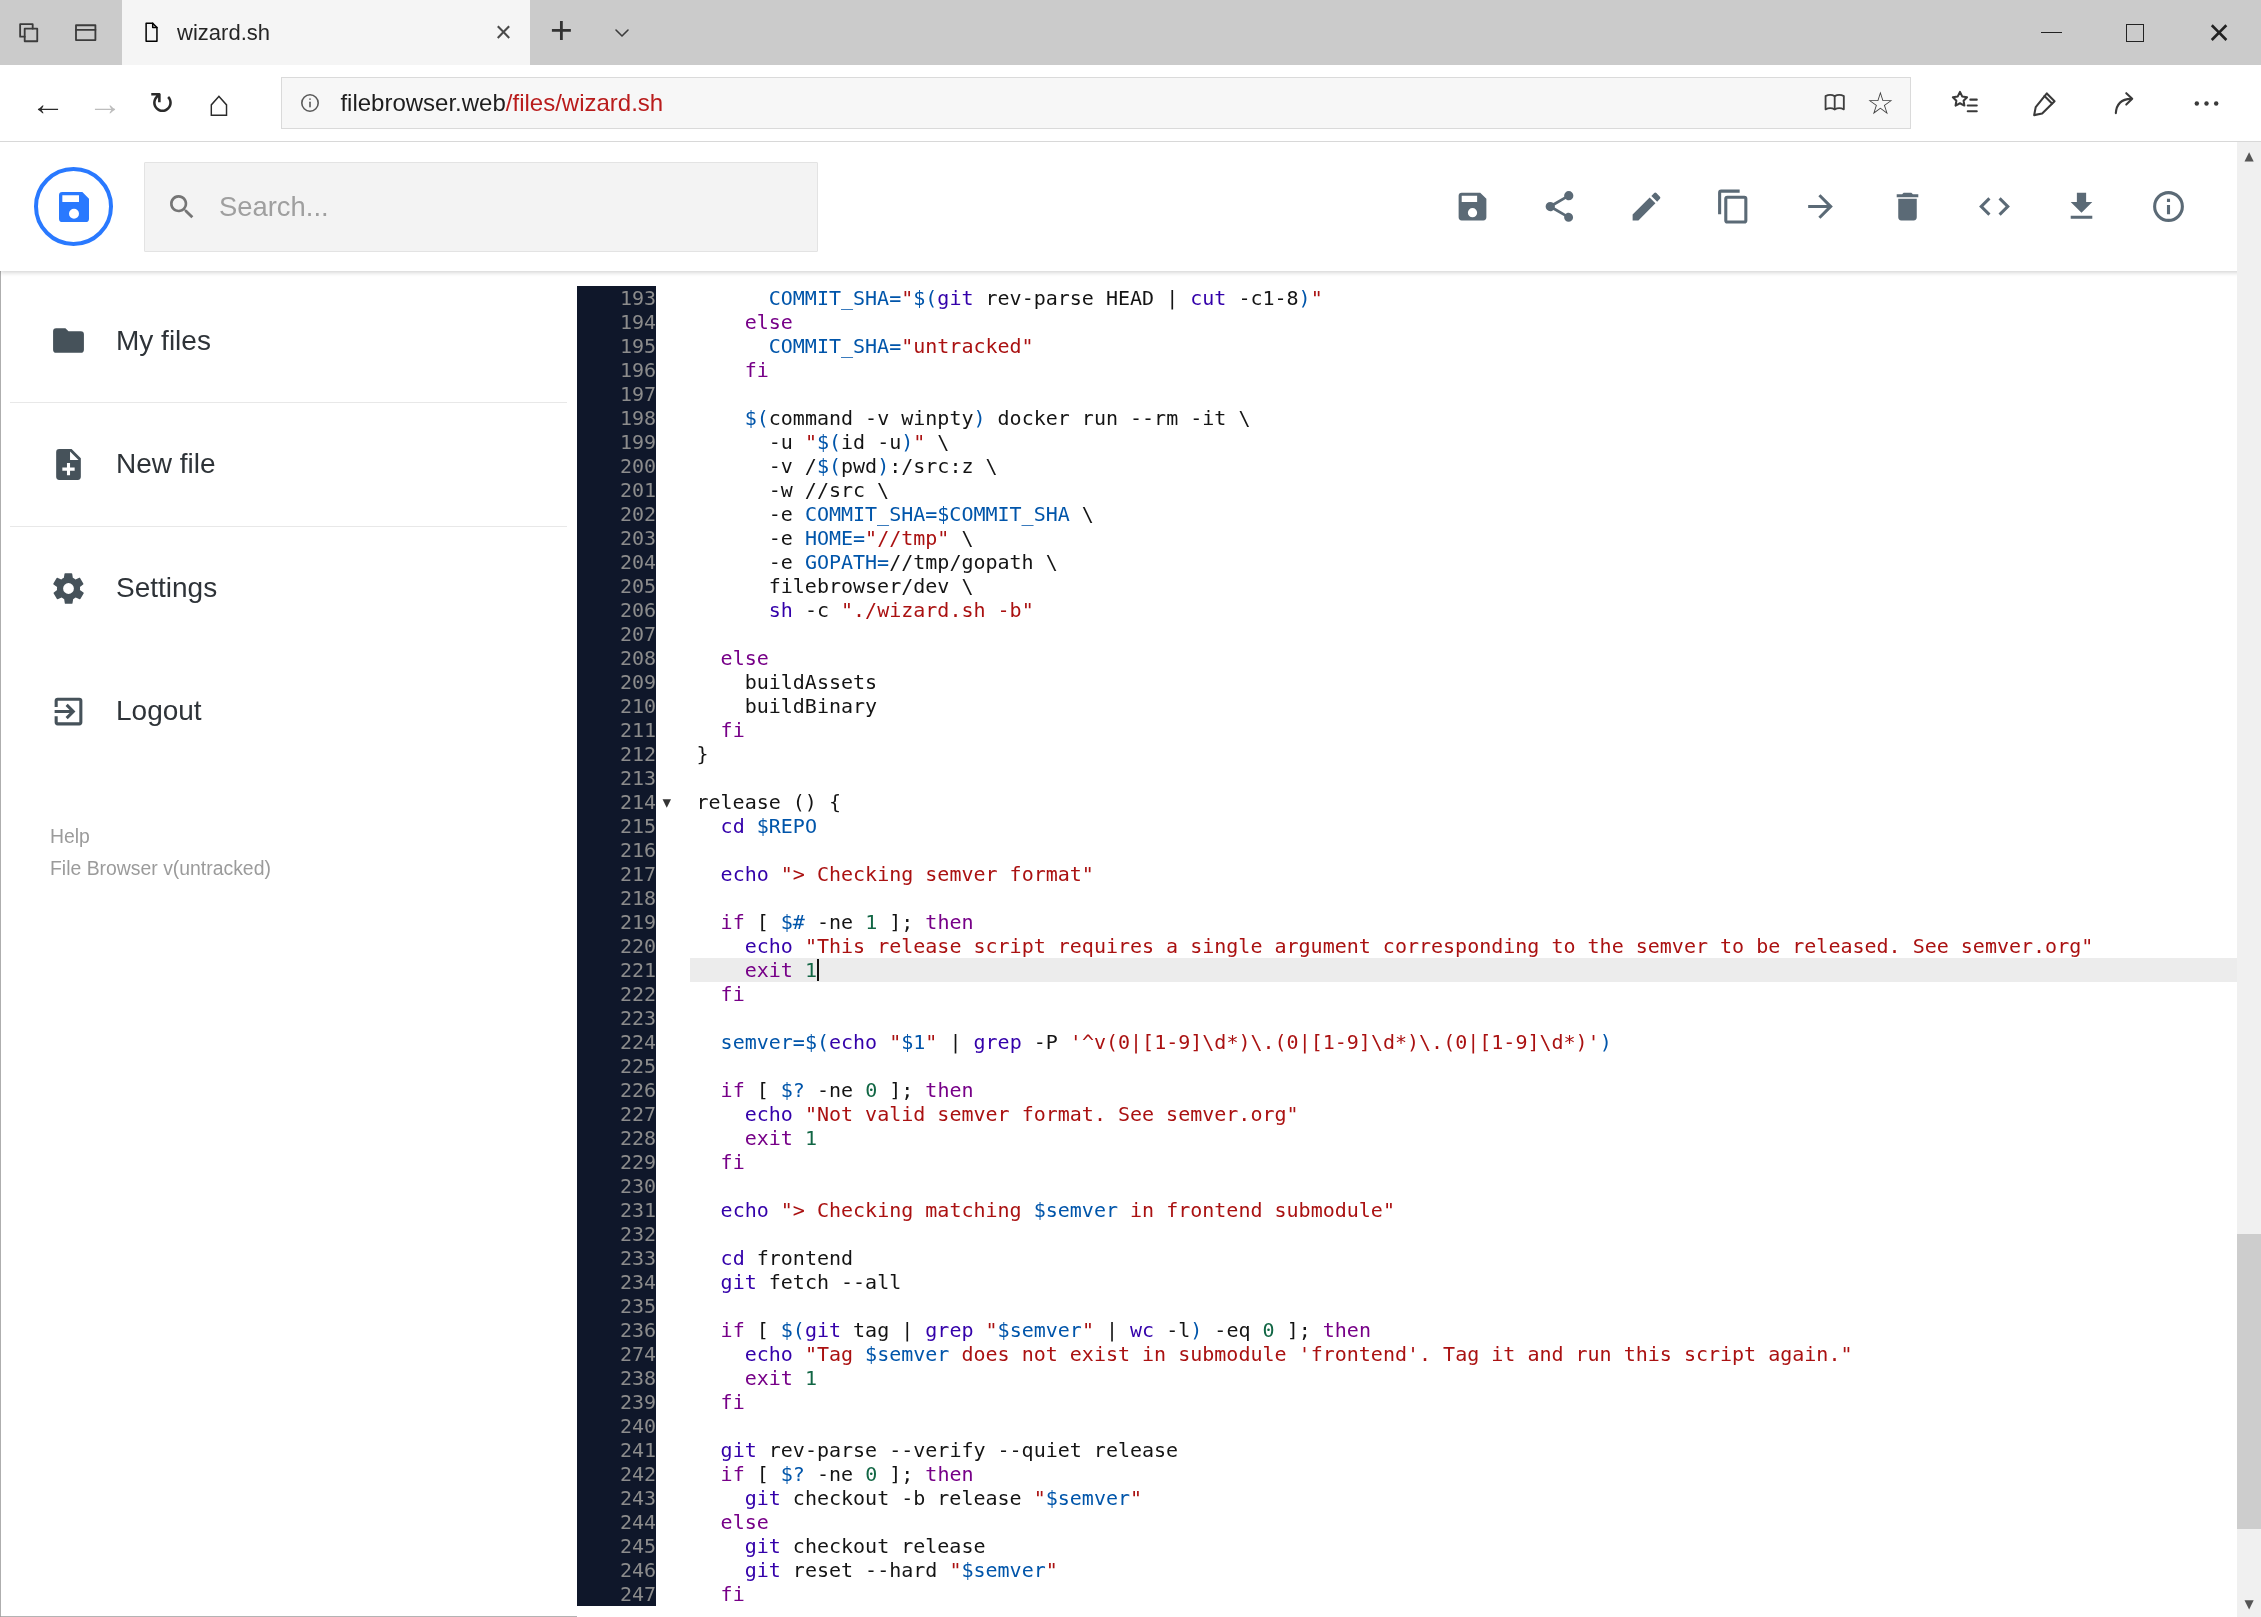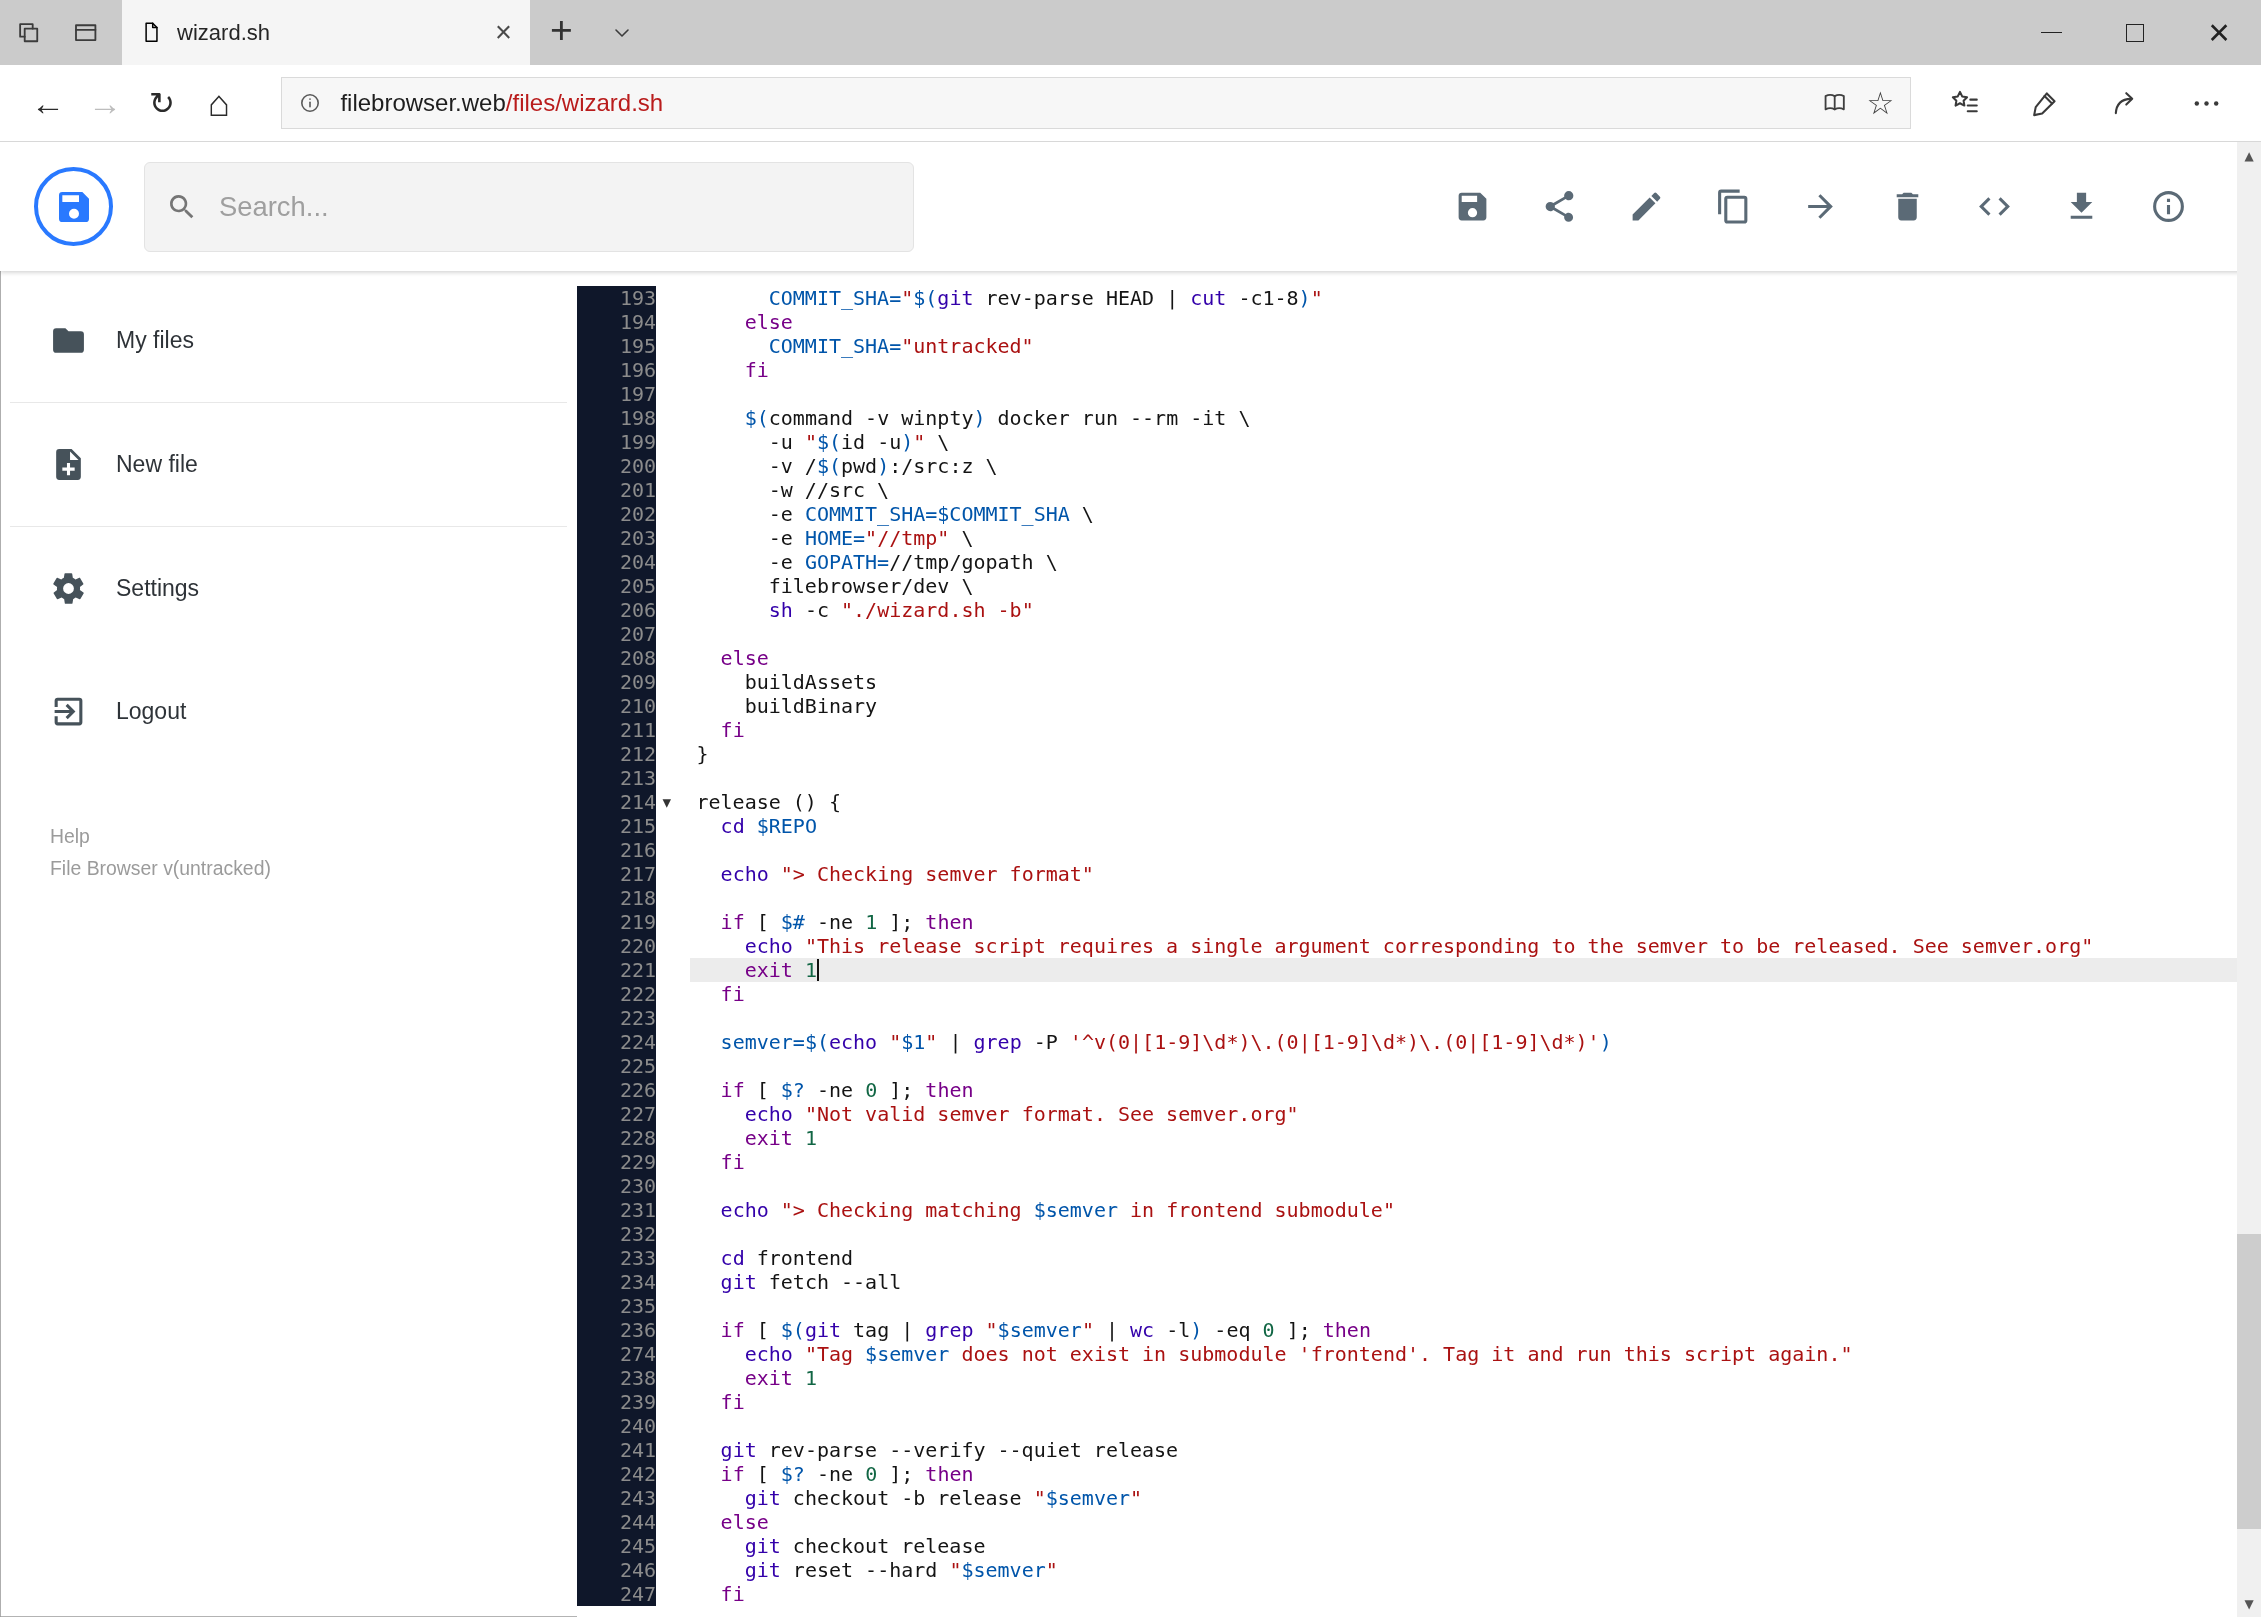--- a/index.html
+++ b/index.html
@@ -36,33 +36,33 @@
   .chrome-btn { width: 58px; height: 58px; display: flex; align-items: center; justify-content: center; color: #3a3a3a; }
 
   
   .sline { fill: none; stroke: currentColor; stroke-width: 1.6; stroke-linecap: round; stroke-linejoin: round; display: block; }
   .fillicon { fill: currentColor; display: block; }
 
   
   .page-area { position: relative; height: 1476px; }
   .app-header { height: 129px; background: #fff; box-shadow: 0 1.6px 4.8px rgba(0,0,0,.2); display: flex; align-items: center; position: relative; z-index: 4; }
   .logo { width: 79px; height: 79px; border-radius: 50%; border: 4.8px solid var(--accent,#2979ff); display: flex; align-items: center; justify-content: center; margin-left: 34px; color: var(--accent,#2979ff); background: #fff; }
-  .search { width: 770px; height: 90px; background: #f3f3f3; border: 0.8px solid #e3e3e3; border-radius: 6px; display: flex; align-items: center; margin-left: 31px; color: #8c8c8c; }
+  .search { width: 674px; height: 90px; background: #f3f3f3; border: 0.8px solid #e3e3e3; border-radius: 1px; display: flex; align-items: center; margin-left: 31px; color: #8c8c8c; }
   .search input { border: 0; background: transparent; outline: none; font-size: 27.4px; color: #333; flex: 1; font-family: inherit; height: 100%; }
   .search input::placeholder { color: #9f9f9f; }
   .search .search-icon { margin: 0 21px; color: #757575; }
   .toolbar { margin-left: auto; margin-right: 74px; display: flex; gap: 50px; align-items: center; }
   .tool-btn { width: 37px; height: 37px; color: #5b6a76; cursor: pointer; }
 
   
   .content { display: flex; height: 1347px; }
   .sidebar { width: 577px; padding-top: 8px; flex: none; }
   .side-item { height: 123px; display: flex; align-items: center; padding-left: 50px; gap: 29px; cursor: pointer; }
   .side-item svg { color: #46525a; flex: none; }
-  .side-label { font-size: 23px; color: #2e3338; font-weight: 500; }
+  .side-label { font-size: 28px; color: #2e3338; font-weight: 500; }
   .side-divider { height: 0.8px; background: #e8e8e8; margin: 0 9.7px; }
   .credits { padding-left: 50px; margin-top: 47px; font-size: 19.4px; color: #9b9b9b; line-height: 32px; }
 
   
   .editor { flex: 1; padding-top: 14.5px; font-family: "DejaVu Sans Mono", "Liberation Mono", monospace; font-size: 20px; line-height: 24px; background: #fff; overflow: hidden; }
   .cm-row { display: flex; height: 24px; }
   .cm-row.active { background: var(--active-line,#ececec); }
   .cm-gutter { width: 79px; text-align: right; color: #8c8c8c; flex: none; background: #0f172a; }
   .cm-fold { width: 34px; flex: none; background: #fff; color: #333; font-size: 17px; padding-left: 6.5px; font-family: "DejaVu Sans", sans-serif; }
   .cm-code { white-space: pre; padding-left: 6.5px; color: var(--tk-p,#141414); }

